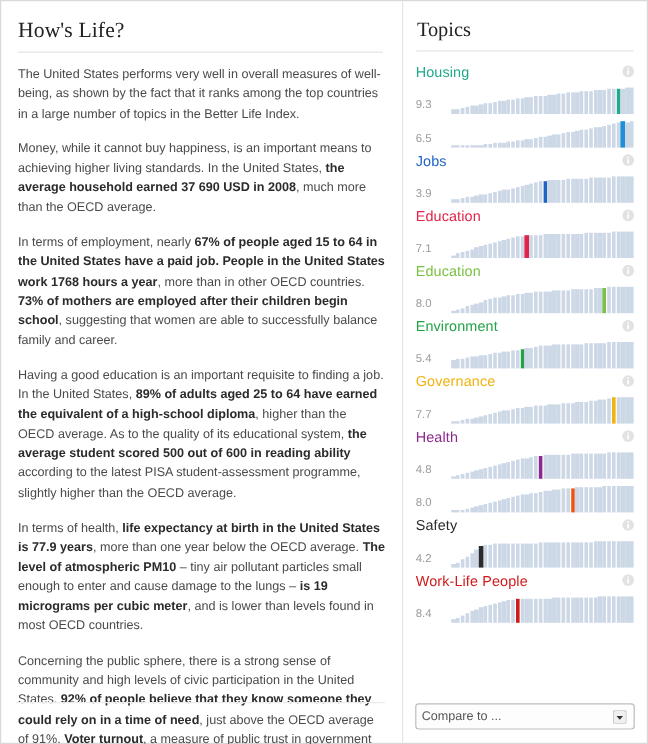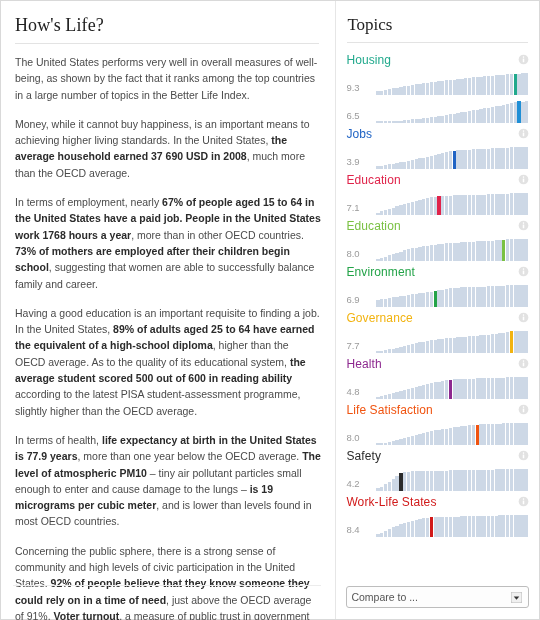--- a/index.html
+++ b/index.html
@@ -443,21 +443,21 @@
         <div class="topic-row">
           <div class="topic-head">
             <span class="topic-label" style="color: rgb(35, 163, 72);">Environment</span>
             <svg viewBox="0 0 12 12" class="info-icon">
               <circle cx="6" cy="6" r="5.3" fill="#e2e2e2"></circle>
               <circle cx="6" cy="3.4" r="0.85" fill="#ffffff"></circle>
               <rect x="5.2" y="5" width="1.6" height="4" fill="#ffffff"></rect>
             </svg>
           </div>
           <div class="topic-body">
-            <span class="score">6.9</span>
+            <span class="score">5.4</span>
             <div class="spark">
               <div class="bar" style="height: 7.04px;"></div>
               <div class="bar" style="height: 7.7px;"></div>
               <div class="bar" style="height: 8.36px;"></div>
               <div class="bar" style="height: 9.02px;"></div>
               <div class="bar" style="height: 9.68px;"></div>
               <div class="bar" style="height: 10.34px;"></div>
               <div class="bar" style="height: 11px;"></div>
               <div class="bar" style="height: 11.44px;"></div>
               <div class="bar" style="height: 12.1px;"></div>
@@ -599,28 +599,20 @@
               <div class="bar" style="height: 21.56px;"></div>
               <div class="bar" style="height: 21.56px;"></div>
               <div class="bar" style="height: 21.78px;"></div>
               <div class="bar" style="height: 21.78px;"></div>
               <div class="bar" style="height: 22px;"></div>
               <div class="bar" style="height: 22px;"></div>
             </div>
           </div>
         </div>
         <div class="topic-row">
-          <div class="topic-head">
-            <span class="topic-label" style="color: rgb(240, 83, 15);">Life Satisfaction</span>
-            <svg viewBox="0 0 12 12" class="info-icon">
-              <circle cx="6" cy="6" r="5.3" fill="#e2e2e2"></circle>
-              <circle cx="6" cy="3.4" r="0.85" fill="#ffffff"></circle>
-              <rect x="5.2" y="5" width="1.6" height="4" fill="#ffffff"></rect>
-            </svg>
-          </div>
           <div class="topic-body">
             <span class="score">8.0</span>
             <div class="spark">
               <div class="bar" style="height: 2px;"></div>
               <div class="bar" style="height: 2px;"></div>
               <div class="bar" style="height: 2.42px;"></div>
               <div class="bar" style="height: 3.08px;"></div>
               <div class="bar" style="height: 3.96px;"></div>
               <div class="bar" style="height: 4.84px;"></div>
               <div class="bar" style="height: 5.94px;"></div>
@@ -710,21 +702,21 @@
               <div class="bar" style="height: 21.78px;"></div>
               <div class="bar" style="height: 21.78px;"></div>
               <div class="bar" style="height: 22px;"></div>
               <div class="bar" style="height: 22px;"></div>
               <div class="bar" style="height: 22px;"></div>
             </div>
           </div>
         </div>
         <div class="topic-row">
           <div class="topic-head">
-            <span class="topic-label" style="color: rgb(209, 26, 26);">Work-Life States</span>
+            <span class="topic-label" style="color: rgb(209, 26, 26);">Work-Life People</span>
             <svg viewBox="0 0 12 12" class="info-icon">
               <circle cx="6" cy="6" r="5.3" fill="#e2e2e2"></circle>
               <circle cx="6" cy="3.4" r="0.85" fill="#ffffff"></circle>
               <rect x="5.2" y="5" width="1.6" height="4" fill="#ffffff"></rect>
             </svg>
           </div>
           <div class="topic-body">
             <span class="score">8.4</span>
             <div class="spark">
               <div class="bar" style="height: 2.64px;"></div>

